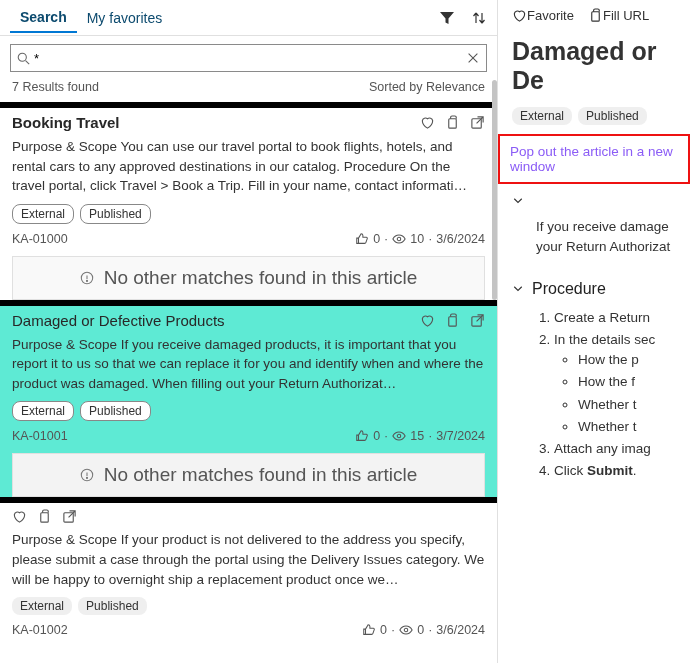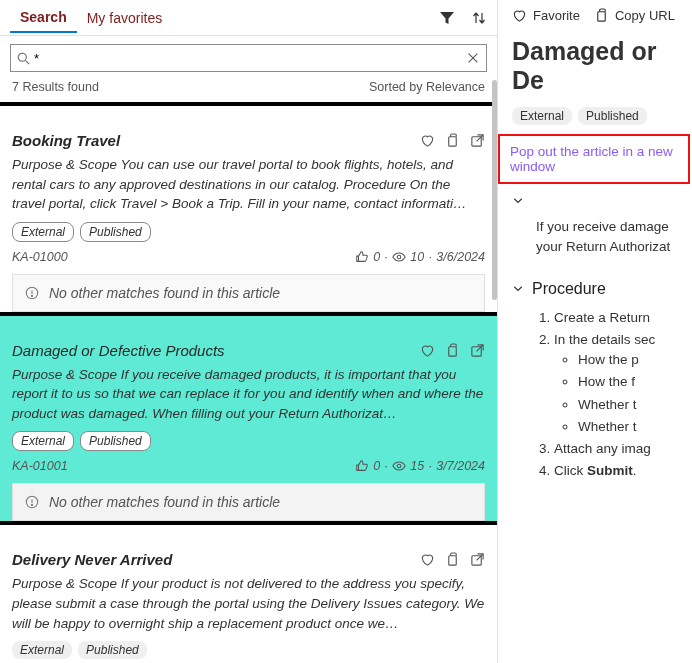--- a/index.html
+++ b/index.html
@@ -1,47 +1,47 @@
 <!DOCTYPE html>
 <html><head>
 <meta charset="utf-8">
 <style>
   * { box-sizing: border-box; margin: 0; padding: 0; }
   body { font-family: "Segoe UI", Arial, sans-serif; font-size: 13px; color: #333; width: 692px; height: 663px; overflow: hidden; display: flex; background: #fff; }
   .left-pane { width: 498px; border-right: 1px solid #e0e0e0; display: flex; flex-direction: column; position: relative; }
   .tabs { display: flex; align-items: center; height: 36px; border-bottom: 1px solid #e0e0e0; padding: 0 10px; position: relative; }
-  .tab { padding: 6px 10px; cursor: pointer; font-size: 14px; color: #7f1d1d; }
+  .tab { padding: 6px 10px; cursor: pointer; font-size: 14px; color: #0c4a6e; }
   .tab.active { font-weight: 600; border-bottom: 2px solid #0078d4; }
   .tab-icons { margin-left: auto; display: flex; gap: 16px; align-items: center; }
   .icon-btn { width: 16px; height: 16px; display: flex; align-items: center; justify-content: center; cursor: pointer; color: #333; }
   .search-row { padding: 8px 10px 4px; }
   .search-box { display: flex; align-items: center; border: 1px solid #8a8a8a; height: 28px; padding: 0 6px; background: #fff; }
   .search-box .mag { margin-right: 4px; color: #666; }
   .search-box input { flex: 1; border: none; outline: none; font-size: 13px; background: transparent; }
   .search-box .clear { color: #666; cursor: pointer; font-size: 16px; line-height: 1; }
   .results-bar { display: flex; justify-content: space-between; padding: 4px 12px 8px; font-size: 12.5px; color: #555; }
   .list { flex: 1; overflow-y: auto; }
-  .card { border-top: 4px solid #000000; padding: 26px 12px 0; font-style: italic; }
+  .card { border-top: 6px solid #000000; padding: 6px 12px 0; }
   .card.sel { background: #5eead4; }
   .card-header { display: flex; justify-content: space-between; align-items: center; }
   .card-title { font-size: 15px; font-weight: 600; color: #282828; }
   .card.sel .card-title { font-weight: 400; }
   .card-actions { display: flex; gap: 10px; align-items: center; color: #555; }
   .card-snippet { margin-top: 6px; font-size: 13.5px; color: #333; line-height: 1.45; }
   .chips { margin-top: 8px; display: flex; gap: 6px; }
   .chip { font-size: 12px; padding: 2px 8px; background: #efefef; color: #333; border-radius: 8px; }
   .chip.bordered { border: 1px solid #888; background: #fff; }
   .card-meta { display: flex; align-items: flex-start; justify-content: space-between; font-size: 12.5px; color: #555; margin-top: 8px; }
   .meta-right { display: flex; align-items: center; gap: 4px; }
-  .nomatch { margin-top: 10px; margin-bottom: 0; padding: 10px 12px; background: #f3f3f3; border: 1px solid #e0e0e0; font-size: 14px; color: #555; display: flex; align-items: center; gap: 10px; }
+  .nomatch { margin-top: 10px; margin-bottom: 0; padding: 10px 12px; background: #f3f3f3; border: 1px solid #e0e0e0; font-size: 19px; color: #555; display: flex; align-items: center; gap: 10px; justify-content: center; }
   .card:not(.sel) .nomatch { background: #f9f9f9; }
   .scroll-indicator { position: absolute; right: 0; top: 80px; width: 5px; height: 220px; background: #c4c4c4; border-radius: 3px; }
   .right-pane { flex: 1; padding: 8px 0 0 14px; overflow: hidden; position: relative; }
   .right-top { display: flex; gap: 14px; align-items: center; font-size: 13px; color: #333; margin-bottom: 14px; }
-  .right-top .ico { display: flex; align-items: center; gap: 6px; cursor: pointer; }
+  .right-top .ico { display: flex; align-items: center; gap: 0; cursor: pointer; }
   .right-title { font-size: 25px; font-weight: 600; margin-bottom: 12px; }
   .tooltip-box { position: absolute; top: 134px; left: 0; right: 2px; border: 2.5px solid #e11; background: #fff; padding: 8px 10px; font-size: 13.5px; color: #8b5cf6; z-index: 5; }
   .section { margin-top: 22px; }
   .sec-head { display: flex; align-items: center; gap: 8px; font-size: 16px; font-weight: 400; color: #222; cursor: pointer; margin-bottom: 10px; }
   .sec-body { padding-left: 24px; font-size: 13.5px; color: #333; line-height: 1.5; }
   .sec-body ol { padding-left: 18px; }
   .sec-body ul { padding-left: 24px; list-style: circle; }
   .sec-body li { margin-bottom: 2px; }
   svg { display: block; }
 </style>
@@ -201,21 +201,20 @@
           <svg width="14" height="14" viewBox="0 0 16 16" fill="none" stroke="#777" stroke-width="1.2">
             <circle cx="8" cy="8" r="6.5"></circle>
             <line x1="8" y1="5" x2="8" y2="9"></line>
             <circle cx="8" cy="11.3" r="0.6" fill="#777"></circle>
           </svg>
           <span>No other matches found in this article</span>
         </div>
       </div>
       <div class="card" style="padding-bottom: 10px;">
         <div class="card-header">
-          <div class="card-title">Delivery Never Arrived</div>
           <div class="card-actions">
             <span>
               <svg width="15" height="15" viewBox="0 0 16 16" fill="none" stroke="#555" stroke-width="1.2">
                 <path d="M8 14s-5.5-3.5-5.5-8A3.4 3.4 0 0 1 8 4a3.4 3.4 0 0 1 5.5 2c0 4.5-5.5 8-5.5 8z"></path>
               </svg>
             </span>
             <span>
               <svg width="15" height="15" viewBox="0 0 16 16" fill="none" stroke="#555" stroke-width="1.2">
                 <rect x="4" y="4" width="8" height="10" rx="1"></rect>
                 <path d="M6 4V2.5A1.5 1.5 0 0 1 7.5 1h3A1.5 1.5 0 0 1 12 2.5V4"></path>
@@ -266,21 +265,21 @@
       <svg width="15" height="15" viewBox="0 0 16 16" fill="none" stroke="#333" stroke-width="1.2">
           <path d="M8 14s-5.5-3.5-5.5-8A3.4 3.4 0 0 1 8 4a3.4 3.4 0 0 1 5.5 2c0 4.5-5.5 8-5.5 8z"></path>
         </svg>
       <span>Favorite</span>
     </span>
     <span class="ico">
       <svg width="15" height="15" viewBox="0 0 16 16" fill="none" stroke="#333" stroke-width="1.2">
           <rect x="4" y="4" width="8" height="10" rx="1"></rect>
           <path d="M6 4V2.5A1.5 1.5 0 0 1 7.5 1h3A1.5 1.5 0 0 1 12 2.5V4"></path>
         </svg>
-      <span>Copy URL</span>
+      <span>Fill URL</span>
     </span>
   </div>
 
   <div class="right-title">Damaged or De</div>
 
   <div class="chips">
     <span class="chip">External</span>
     <span class="chip">Published</span>
   </div>
 

